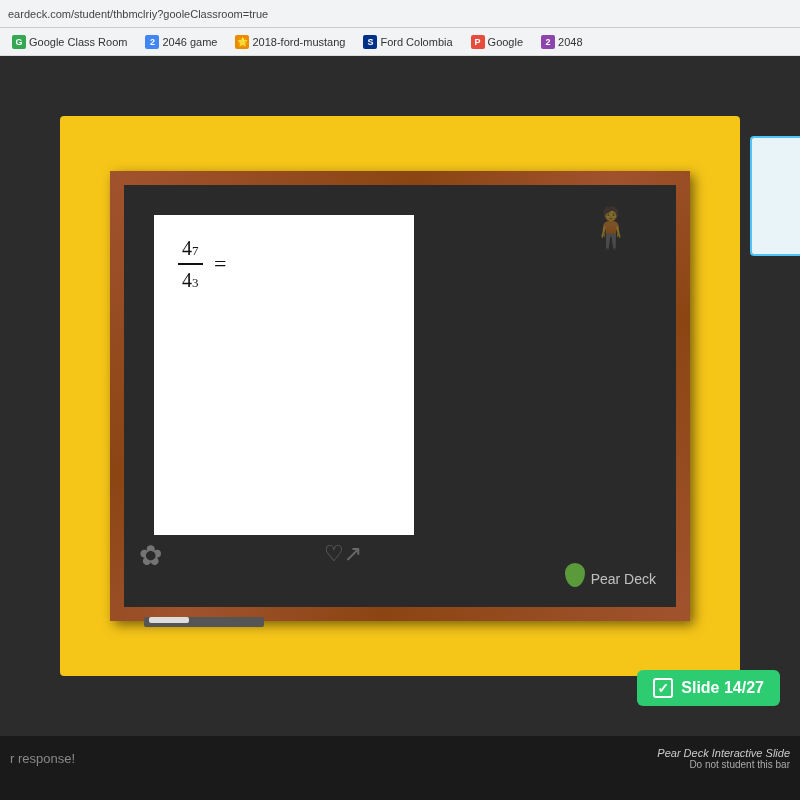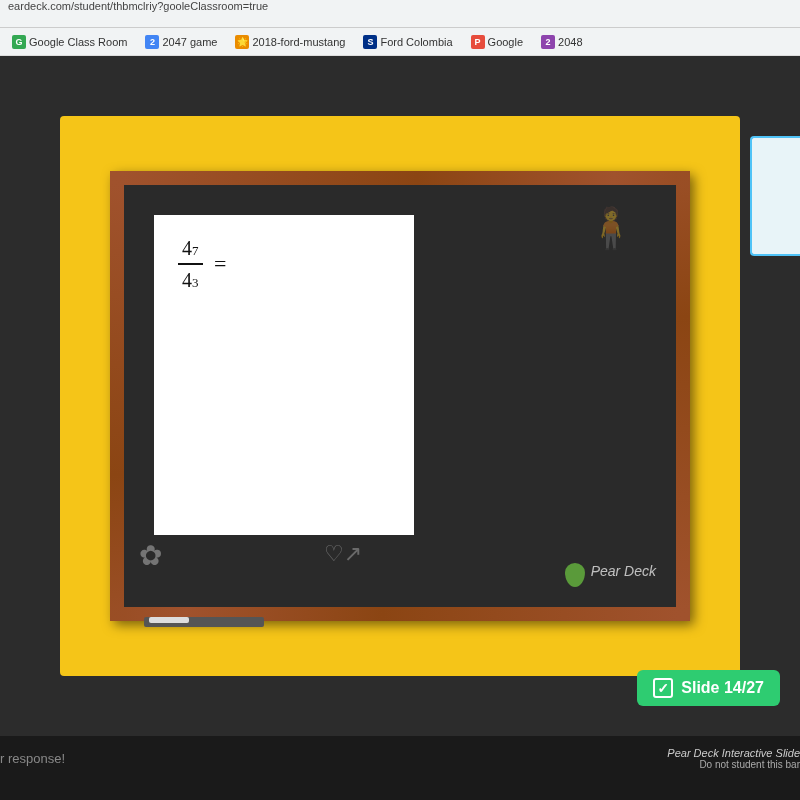--- a/index.html
+++ b/index.html
@@ -9,21 +9,21 @@
       overflow: hidden;
       font-family: Arial, sans-serif;
       background: #1a1a1a;
     }
 
     
     .browser-bar {
       background: #f1f3f4;
       height: 28px;
       display: flex;
-      align-items: flex-start;
+      align-items: center;
       padding: 0 8px;
       border-bottom: 1px solid #ccc;
     }
     .url-bar {
       font-size: 11px;
       color: #444;
     }
 
     
     .bookmarks-bar {
@@ -167,23 +167,22 @@
     }
 
     
     .pear-deck-logo {
       position: absolute;
       bottom: 20px;
       right: 20px;
       color: rgba(255,255,255,0.7);
       font-size: 14px;
       display: flex;
-      align-items: flex-start;
+      align-items: flex-end;
       gap: 6px;
-      font-style: italic;
     }
     .pear-icon {
       width: 20px;
       height: 24px;
       background: #5a9a3a;
       border-radius: 50% 50% 50% 50% / 40% 40% 60% 60%;
       position: relative;
     }
 
     
@@ -220,21 +219,21 @@
     }
 
     
     .bottom-bar {
       width: 800px;
       height: 44px;
       background: #1a1a1a;
       display: flex;
       align-items: center;
       justify-content: space-between;
-      padding: 0 0;
+      padding: 0 10px;
     }
 
     .response-text {
       color: #888;
       font-size: 13px;
     }
 
     .pear-deck-info {
       color: #aaa;
       font-size: 10px;
@@ -306,21 +305,21 @@
   <span class="url-bar">eardeck.com/student/thbmclriy?gooleClassroom=true</span>
 </div>
 
 <div class="bookmarks-bar">
   <div class="bookmark-item">
     <span class="bookmark-icon bk-green">G</span>
     <span>Google Class Room</span>
   </div>
   <div class="bookmark-item">
     <span class="bookmark-icon bk-blue">2</span>
-    <span>2047 game</span>
+    <span>2046 game</span>
   </div>
   <div class="bookmark-item">
     <span class="bookmark-icon bk-orange">🌟</span>
     <span>2018-ford-mustang</span>
   </div>
   <div class="bookmark-item">
     <span class="bookmark-icon bk-ford">S</span>
     <span>Ford Colombia</span>
   </div>
   <div class="bookmark-item">

